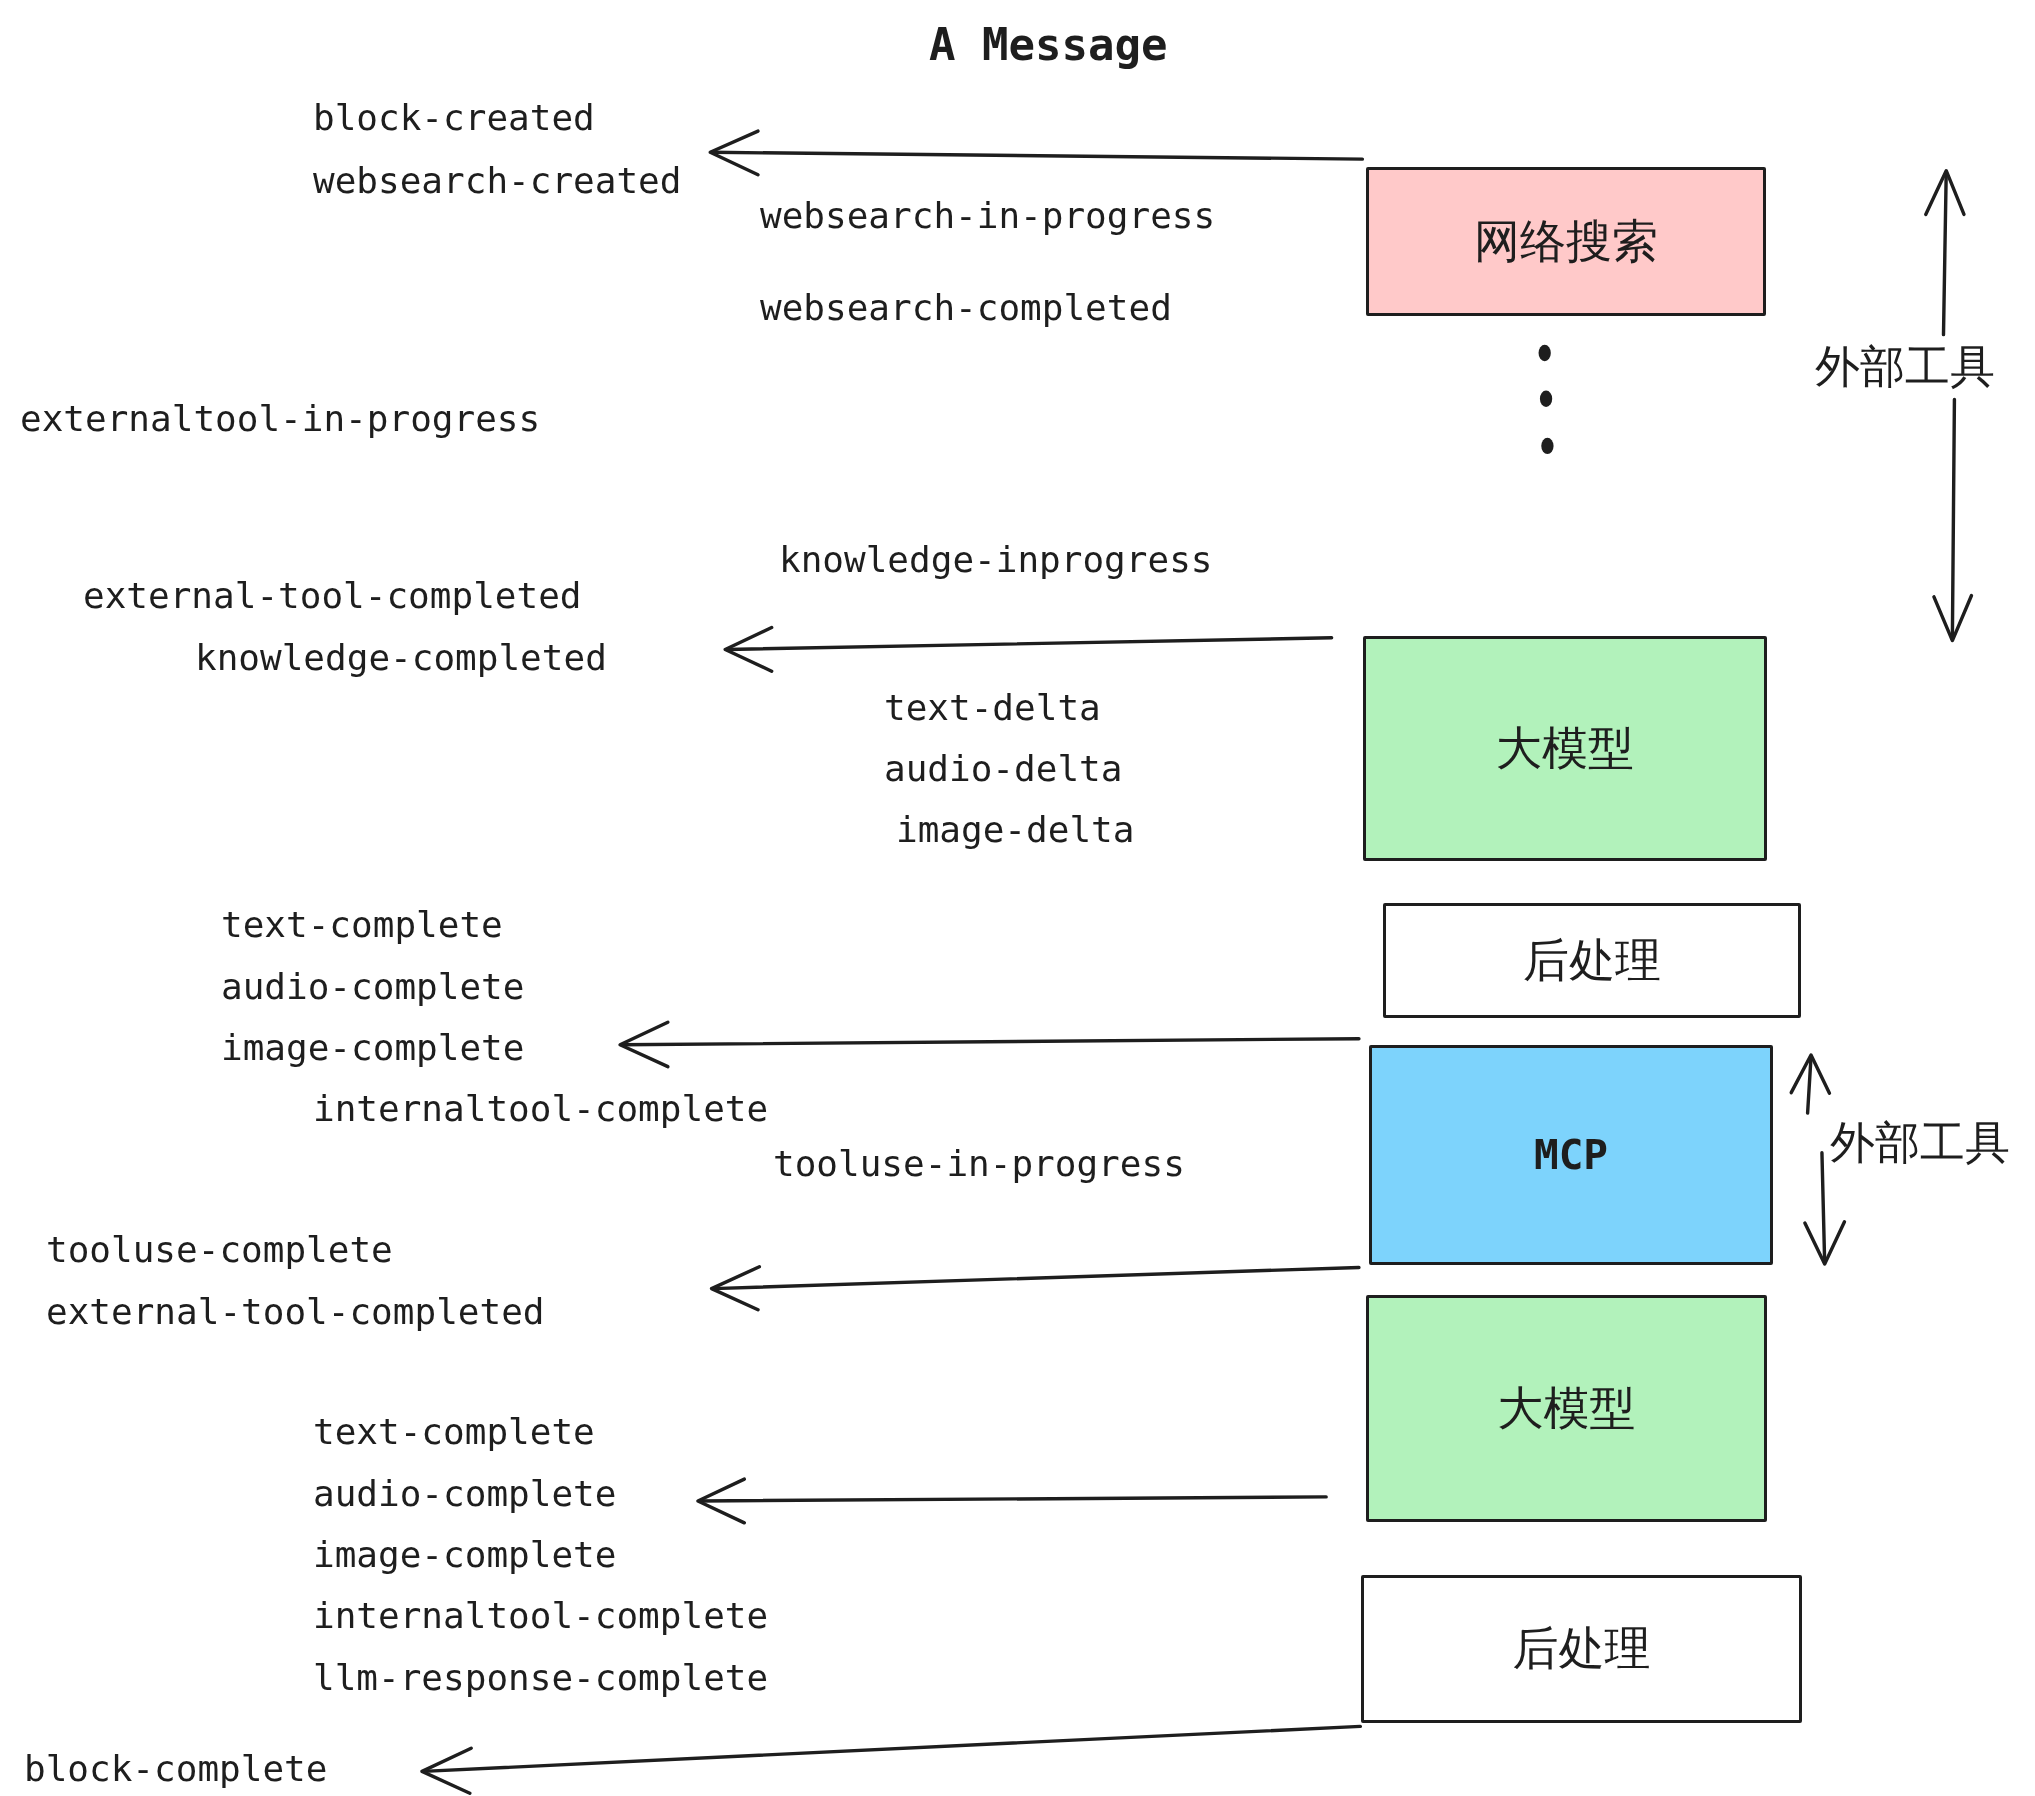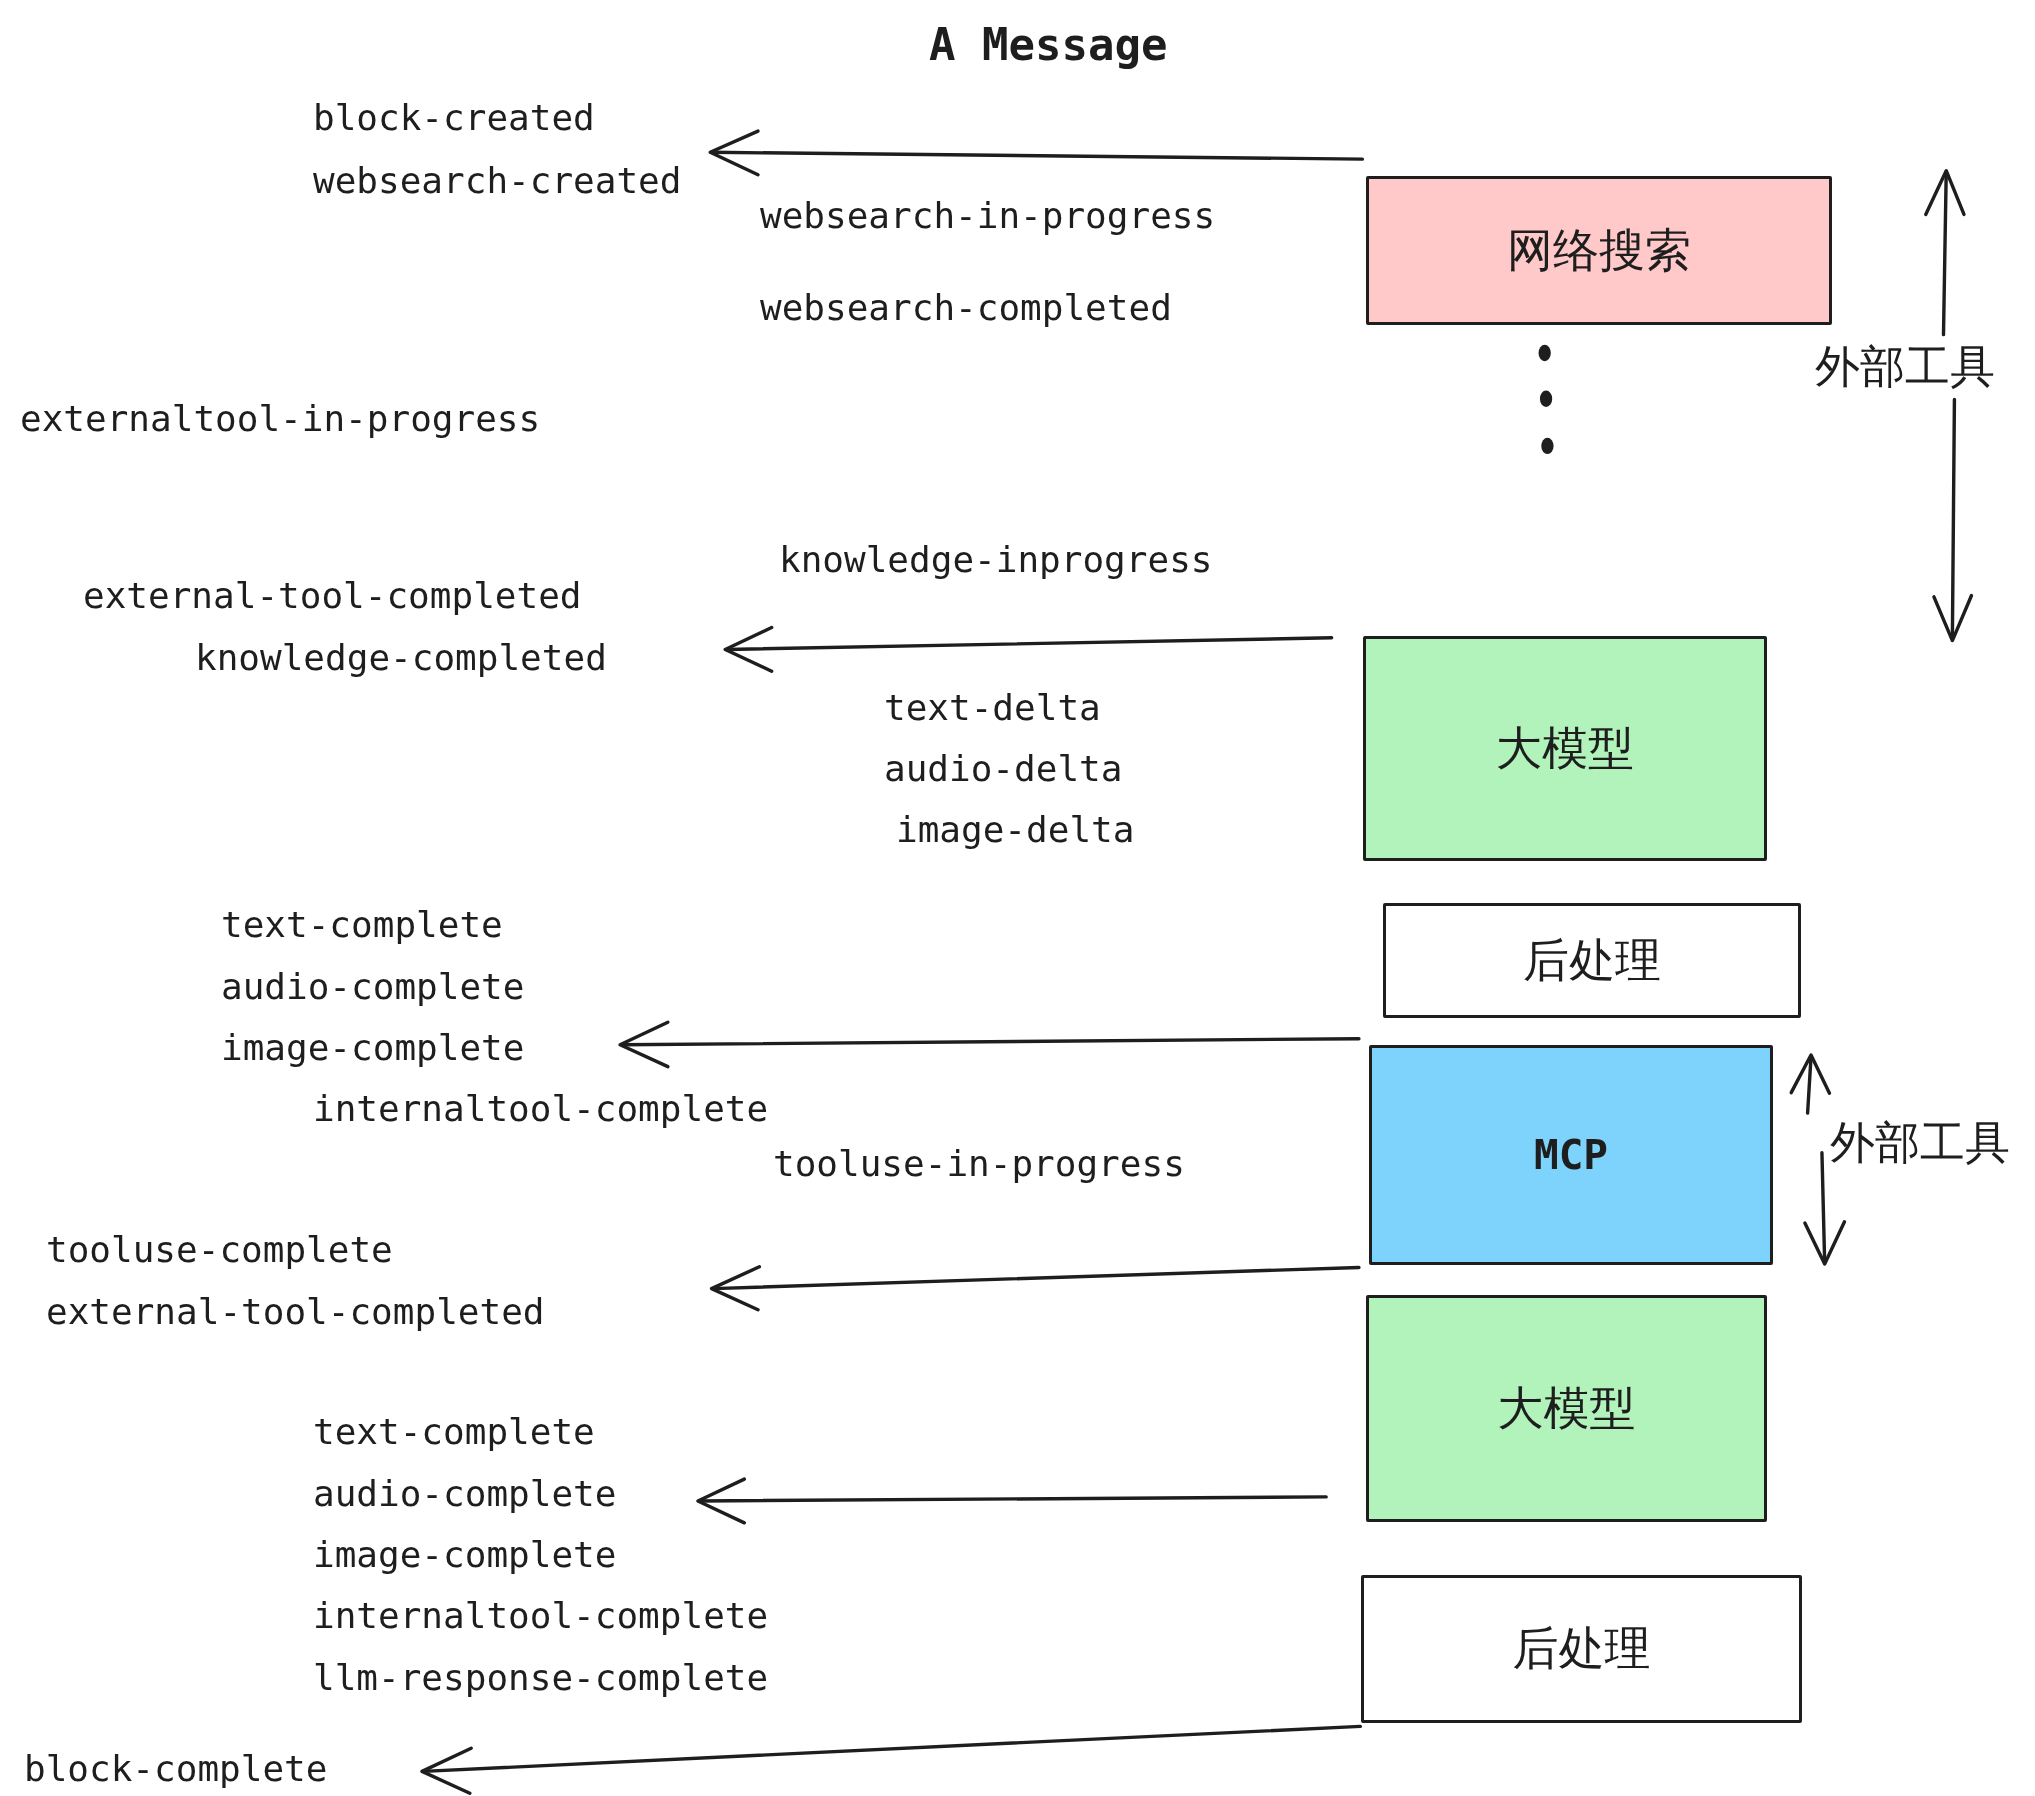--- a/index.html
+++ b/index.html
@@ -108,21 +108,21 @@
       <path class="ln" d="M 1942 2192 L 1024 2198"></path>
       <path class="ln" d="M 1090 2166 L 1022 2198 L 1090 2230"></path>
     </g>
 
     <g>
       <path class="ln" d="M 1992 2528 L 620 2594"></path>
       <path class="ln" d="M 690 2560 L 618 2594 L 688 2626"></path>
     </g>
   </svg>
 
-  <div class="box box-websearch" style="left:1366px;top:176px;width:466px;height:149px;">
+  <div class="box box-websearch" style="left:1366px;top:167px;width:400px;height:149px;">
     <span class="box-label">网络搜索</span>
   </div>
 
 
   <div class="box box-llm" style="left:1363px;top:636px;width:404px;height:225px;">
     <span class="box-label">大模型</span>
   </div>
 
   <div class="box box-post" style="left:1383px;top:903px;width:418px;height:115px;">
     <span class="box-label">后处理</span>

